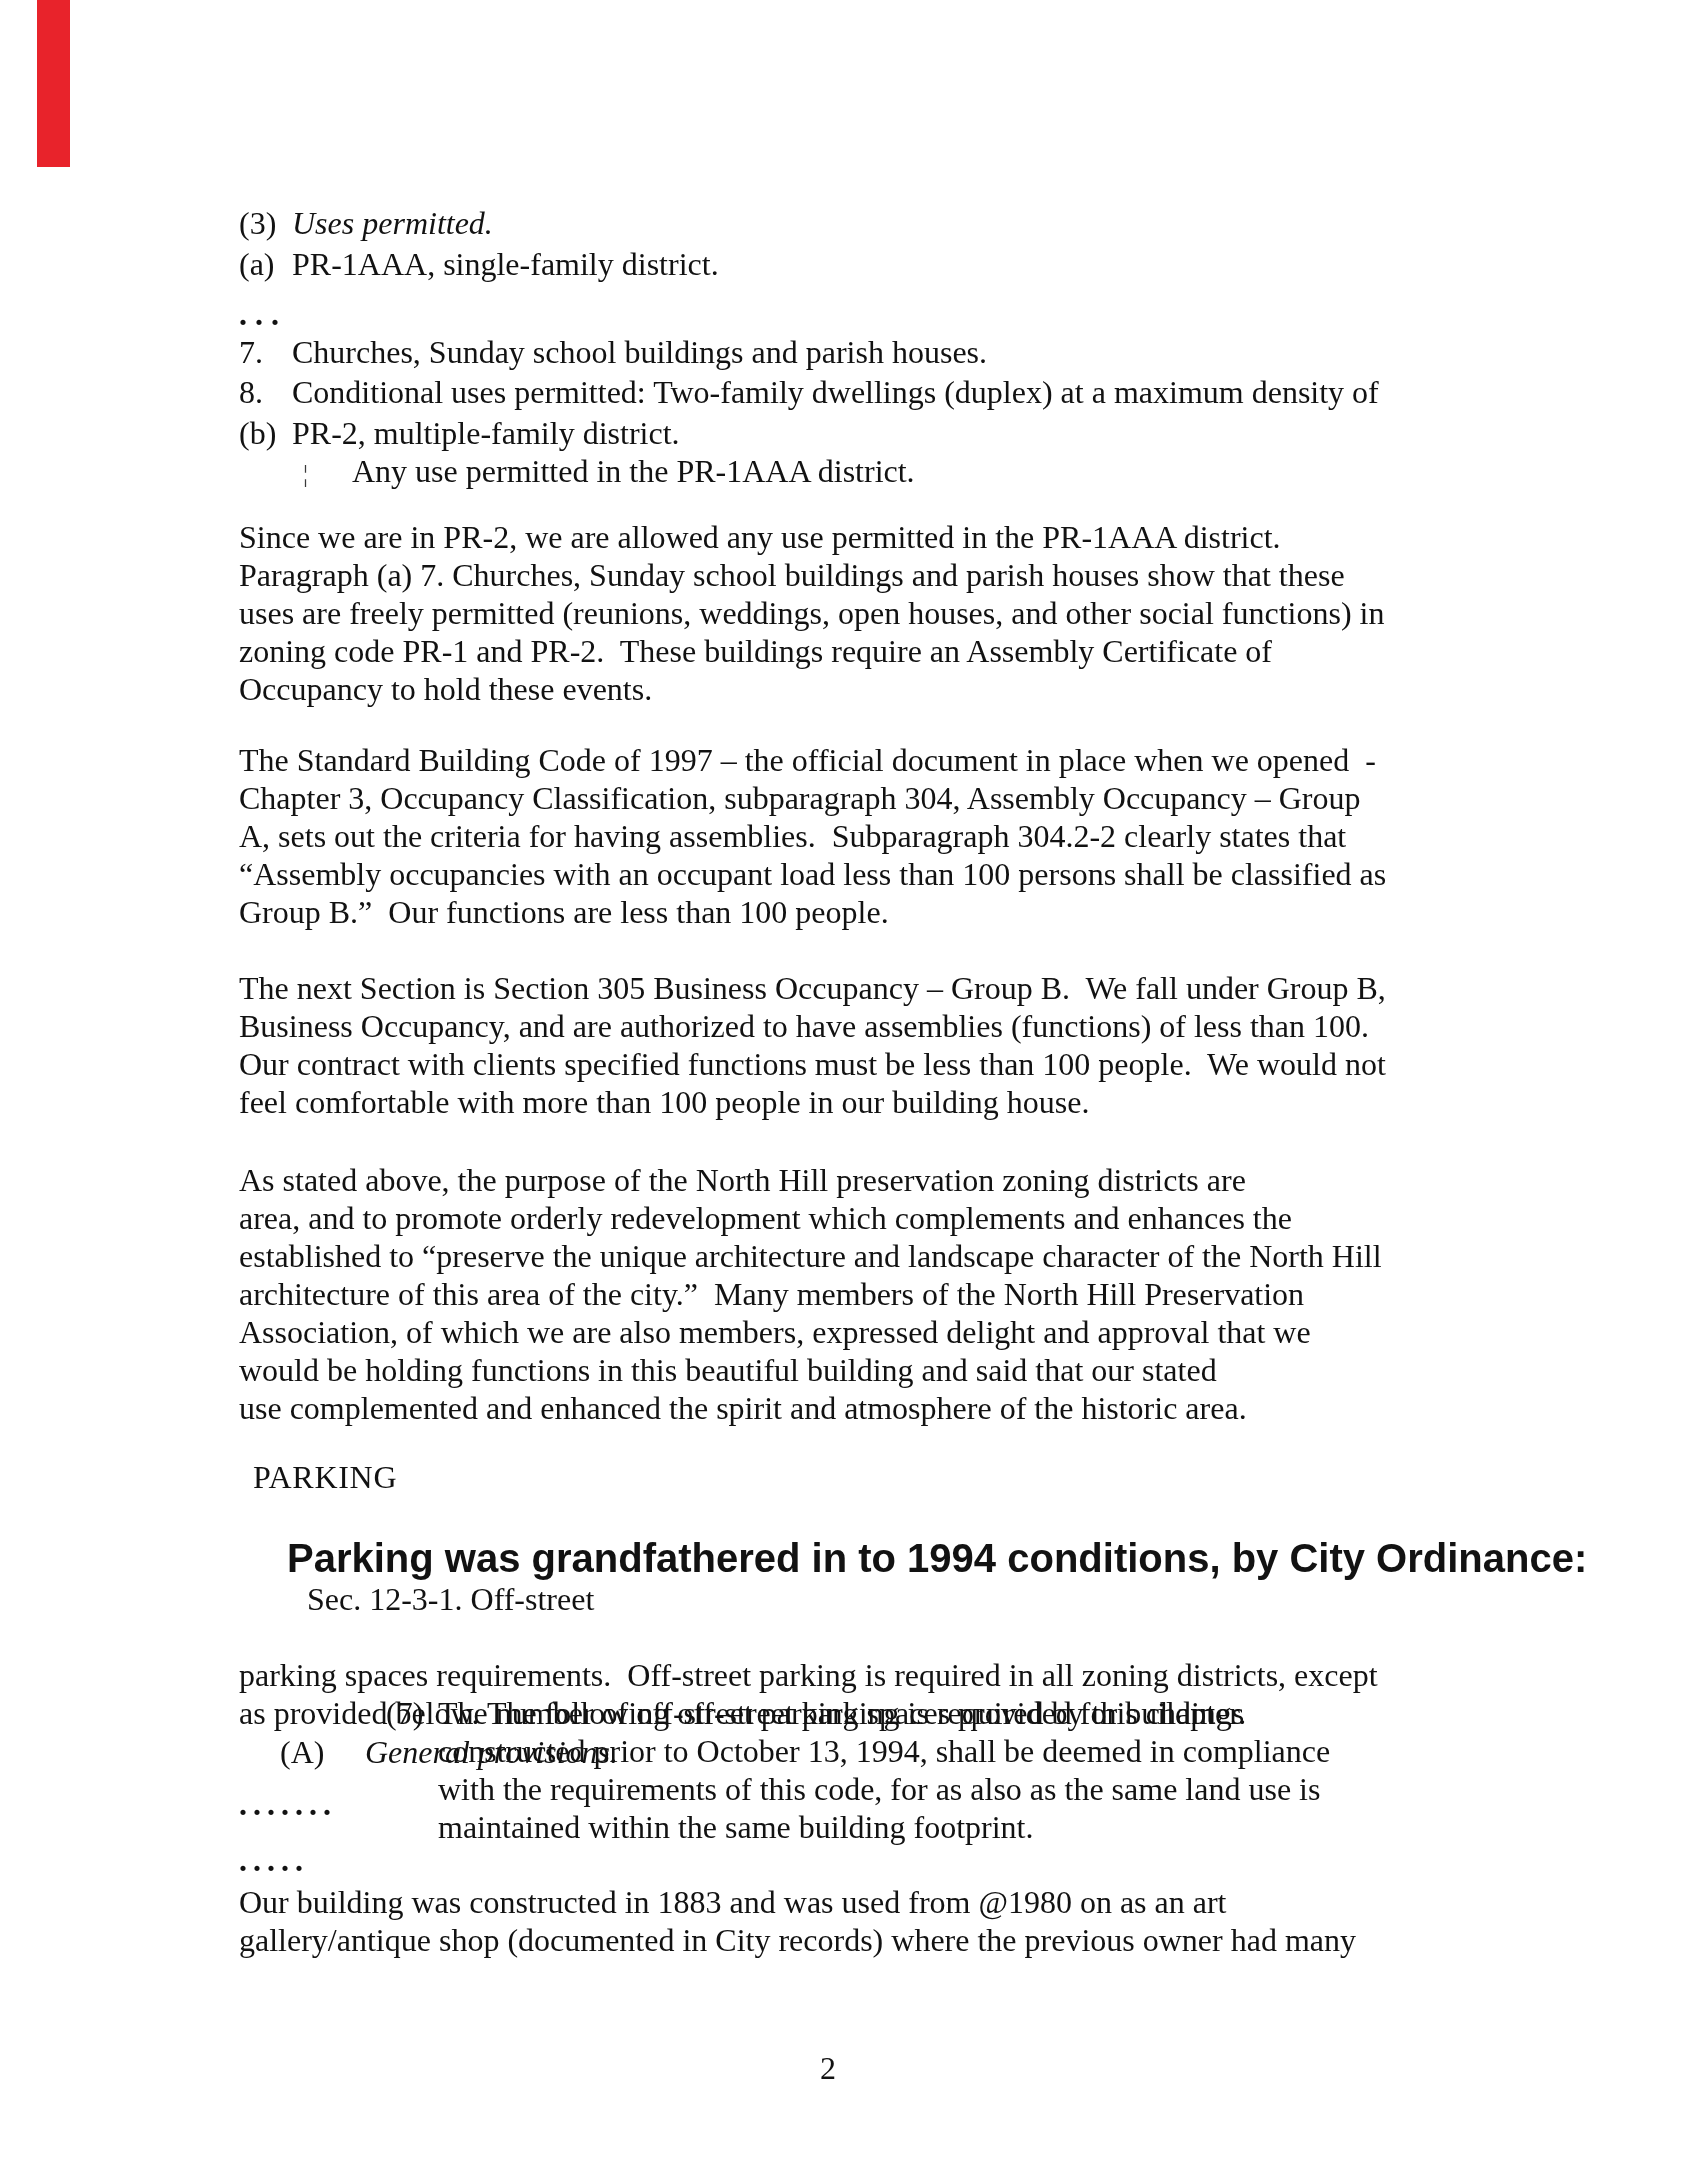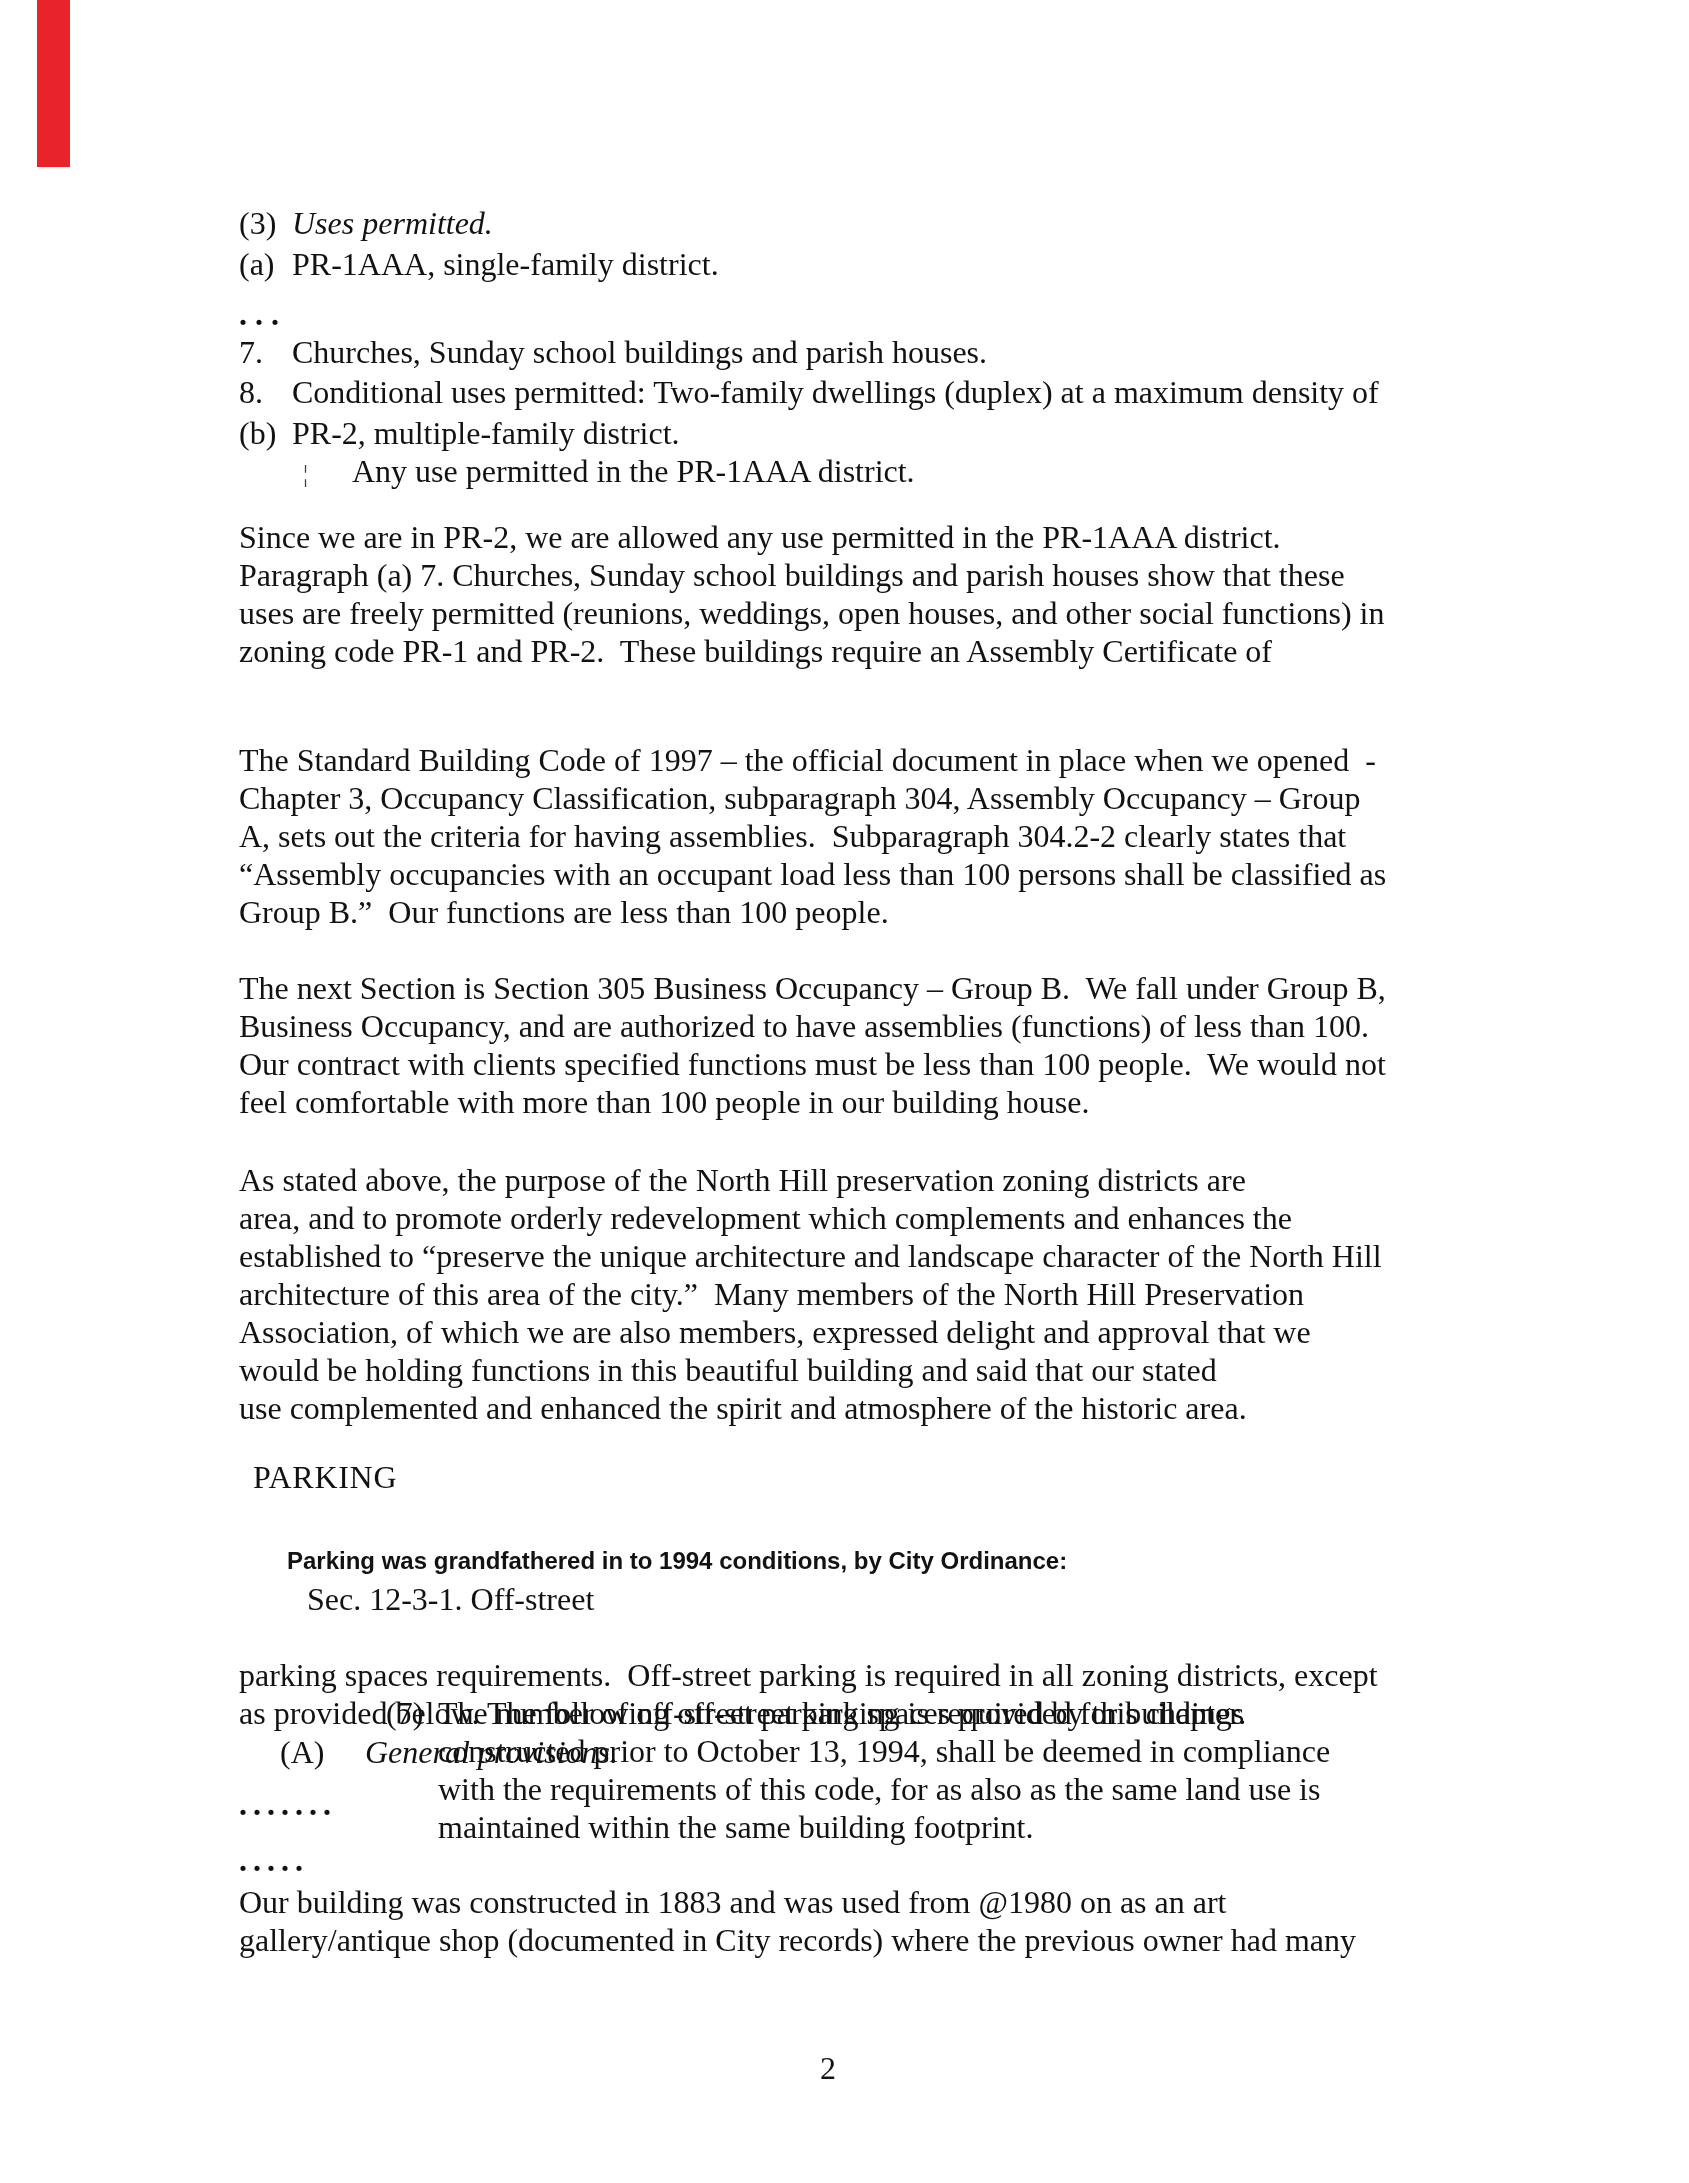--- a/index.html
+++ b/index.html
@@ -39,21 +39,21 @@
   .dots-small { letter-spacing: 8px; font-weight: bold; }
   .dots-tight { letter-spacing: 6px; font-weight: bold; }
   .any-row { padding-left: 64px; }
   .any-mark { flex: 0 0 49px; color: #3a3a3a; font-size: 25px; }
 
   
   .heading { letter-spacing: 0.7px; margin-left: 14px; }
   .sans-phrase {
     font-family: "Liberation Sans", "DejaVu Sans", sans-serif;
     font-weight: 600;
-    font-size: 24px;
+    font-size: 40px;
   }
   .serif-after { margin-left: 20px; text-align: right; }
   .prov-row { padding-left: 41px; }
   .prov-lbl { flex: 0 0 85px; white-space: pre; }
   .item7-row { padding-left: 147px; }
   .item7-lbl { flex: 0 0 52px; white-space: pre; }
   .item7-cont { padding-left: 199px; }
 
   .page-number {
     position: absolute;
@@ -96,20 +96,21 @@
       <span class="any-mark">¦</span>
       <span>Any use permitted in the PR-1AAA district.</span>
     </div>
   </div>
 
   <div class="block" style="top:518px">
     <div class="line">Since we are in PR-2, we are allowed any use permitted in the PR-1AAA district.</div>
     <div class="line">Paragraph (a) 7. Churches, Sunday school buildings and parish houses show that these</div>
     <div class="line">uses are freely permitted (reunions, weddings, open houses, and other social functions) in</div>
     <div class="line">zoning code PR-1 and PR-2.  These buildings require an Assembly Certificate of</div>
+    <div class="line">Occupancy to hold these events.</div>
   </div>
 
   <div class="block" style="top:741px">
     <div class="line">The Standard Building Code of 1997 – the official document in place when we opened  -</div>
     <div class="line">Chapter 3, Occupancy Classification, subparagraph 304, Assembly Occupancy – Group</div>
     <div class="line">A, sets out the criteria for having assemblies.  Subparagraph 304.2-2 clearly states that</div>
     <div class="line">“Assembly occupancies with an occupant load less than 100 persons shall be classified as</div>
     <div class="line">Group B.”  Our functions are less than 100 people.</div>
   </div>
 

